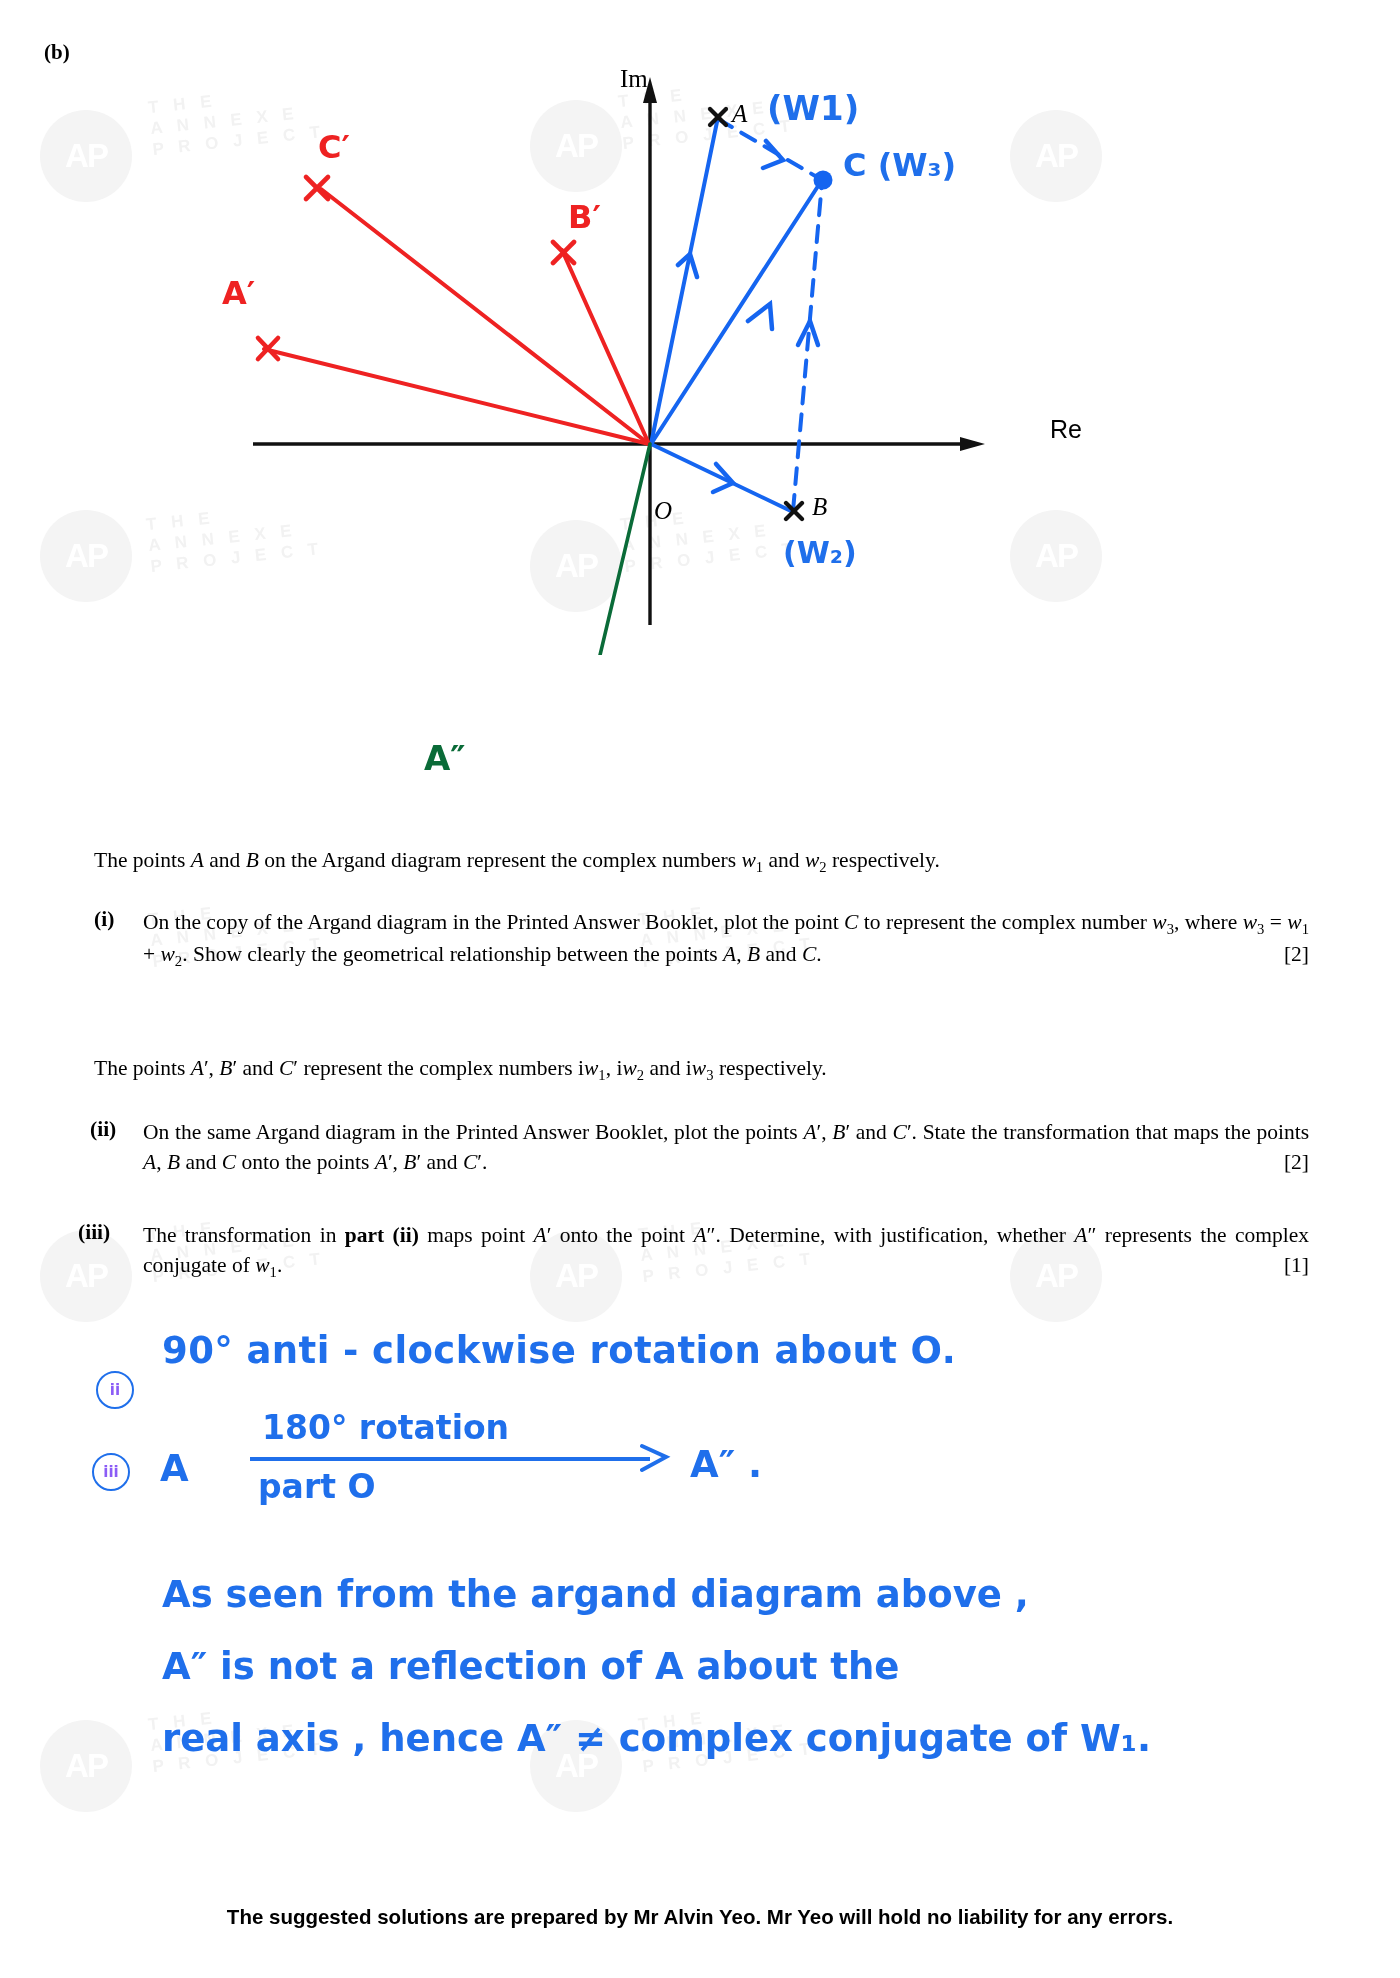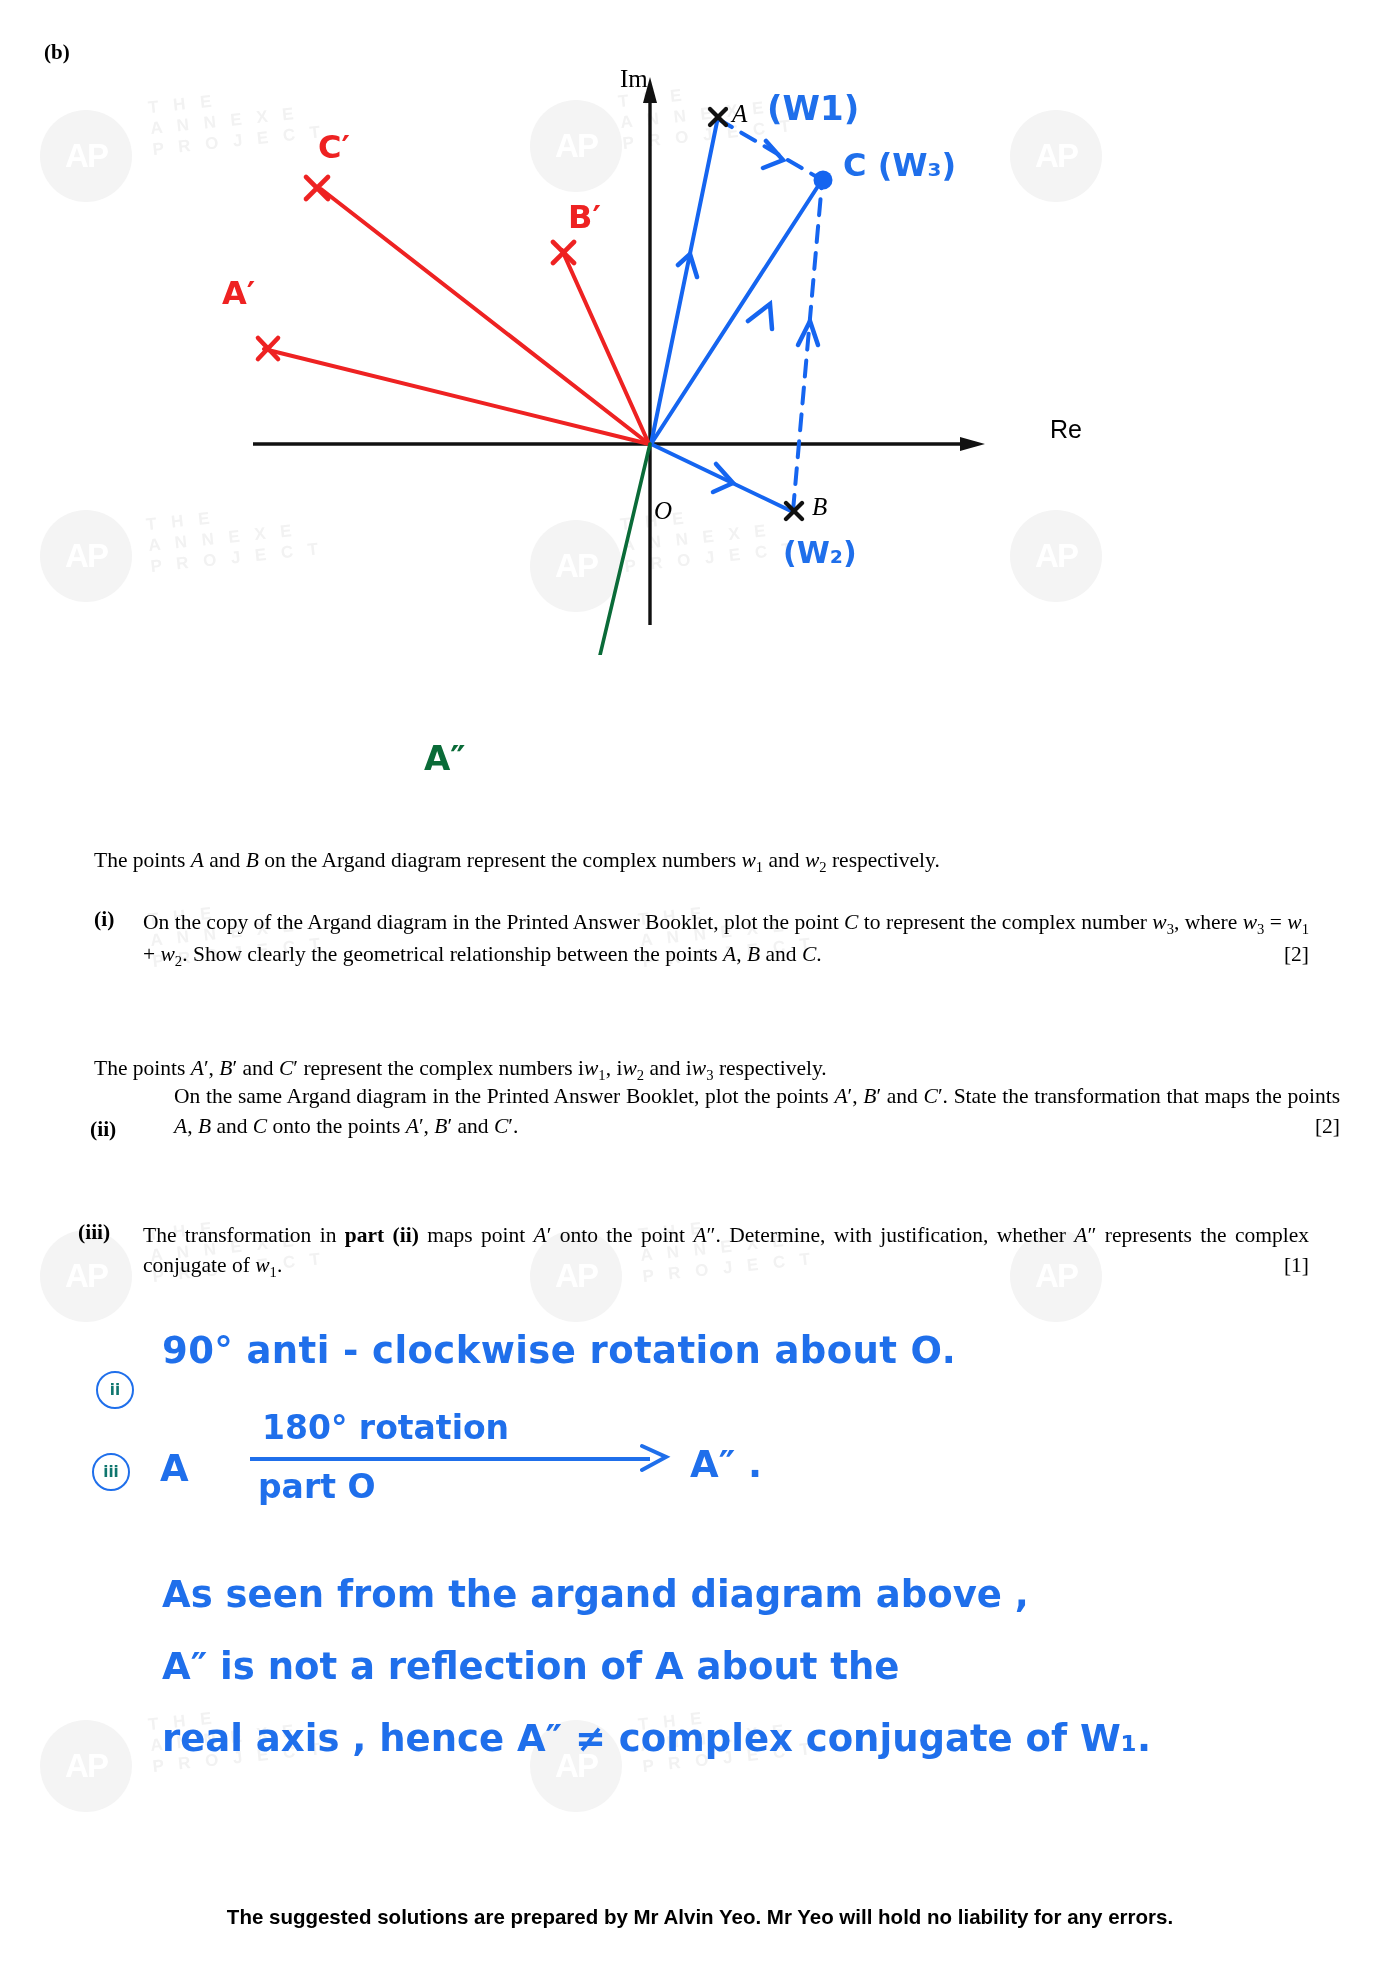--- a/index.html
+++ b/index.html
@@ -48,21 +48,21 @@
   }
 
   
   .hand{
     position:absolute;color:#1f6feb;
     font-family:"DejaVu Sans",sans-serif;
     font-weight:600;
   }
   .circnum{
     position:absolute;border:2.5px solid #1f6feb;border-radius:50%;
-    width:34px;height:34px;color:#0f766e;
+    width:34px;height:34px;color:#8b5cf6;
     display:flex;align-items:center;justify-content:center;
     font-family:"DejaVu Sans",sans-serif;font-size:15px;font-weight:600;
   }
 
   
   .footer{
     position:absolute;left:0;top:1905px;width:1400px;text-align:center;
     font-family:"Liberation Sans",sans-serif;font-weight:700;font-size:20.5px;
   }
 </style>
@@ -254,21 +254,21 @@
   <div class="qnum" style="left:94px;top:907px;">(i)</div>
   <div class="para" style="left:143px;top:907px;width:1166px;">
     On the copy of the Argand diagram in the Printed Answer Booklet, plot the point <i>C</i> to represent the complex number <i>w</i><sub>3</sub>, where <i>w</i><sub>3</sub> = <i>w</i><sub>1</sub> + <i>w</i><sub>2</sub>. Show clearly the geometrical relationship between the points <i>A</i>, <i>B</i> and <i>C</i>. <span class="marks">[2]</span>
   </div>
 
   <div class="para" style="left:94px;top:1053px;width:1215px;">
     The points <i>A</i>′, <i>B</i>′ and <i>C</i>′ represent the complex numbers i<i>w</i><sub>1</sub>, i<i>w</i><sub>2</sub> and i<i>w</i><sub>3</sub> respectively.
   </div>
 
   <div class="qnum" style="left:90px;top:1117px;">(ii)</div>
-  <div class="para" style="left:143px;top:1081px;width:1166px;margin-left:31px;">
+  <div class="para" style="left:143px;top:1117px;width:1166px;">
     On the same Argand diagram in the Printed Answer Booklet, plot the points <i>A</i>′, <i>B</i>′ and <i>C</i>′. State the transformation that maps the points <i>A</i>, <i>B</i> and <i>C</i> onto the points <i>A</i>′, <i>B</i>′ and <i>C</i>′. <span class="marks">[2]</span>
   </div>
 
   <div class="qnum" style="left:78px;top:1220px;">(iii)</div>
   <div class="para" style="left:143px;top:1220px;width:1166px;">
     The transformation in <b>part (ii)</b> maps point <i>A</i>′ onto the point <i>A</i>″. Determine, with justification, whether <i>A</i>″ represents the complex conjugate of <i>w</i><sub>1</sub>. <span class="marks">[1]</span>
   </div>
 
   <div class="circnum" style="left:96px;top:1371px;">ii</div>
   <div class="hand" style="left:162px;top:1329px;font-size:37px;letter-spacing:0.4px;">90° anti - clockwise rotation about O.</div>

